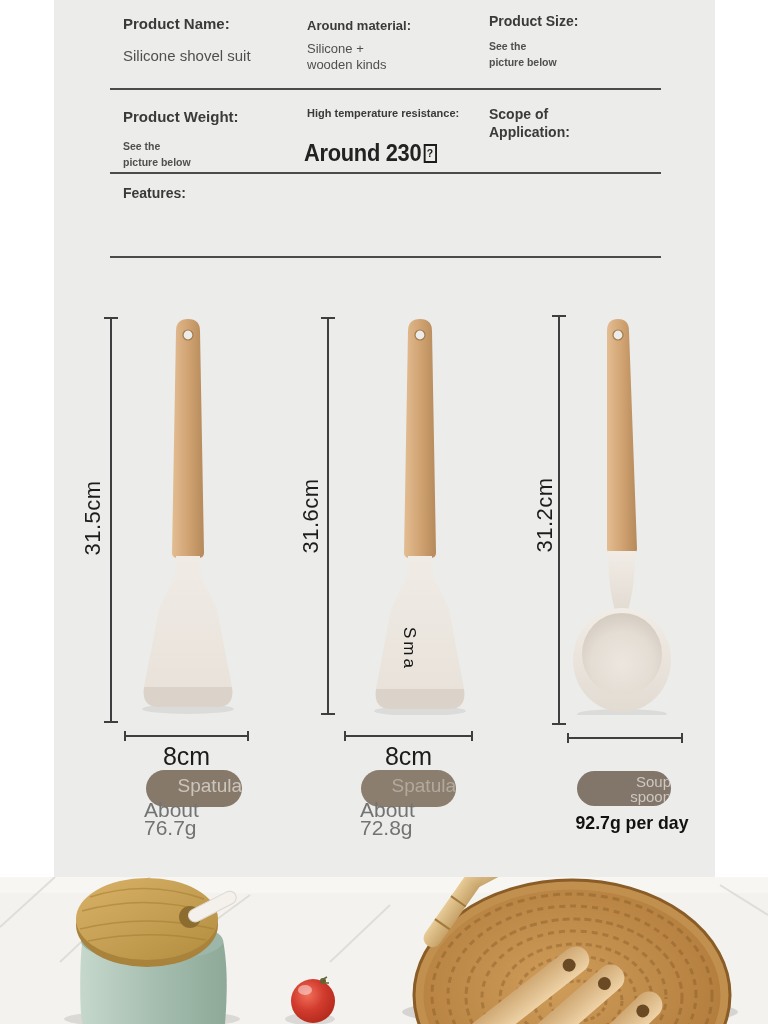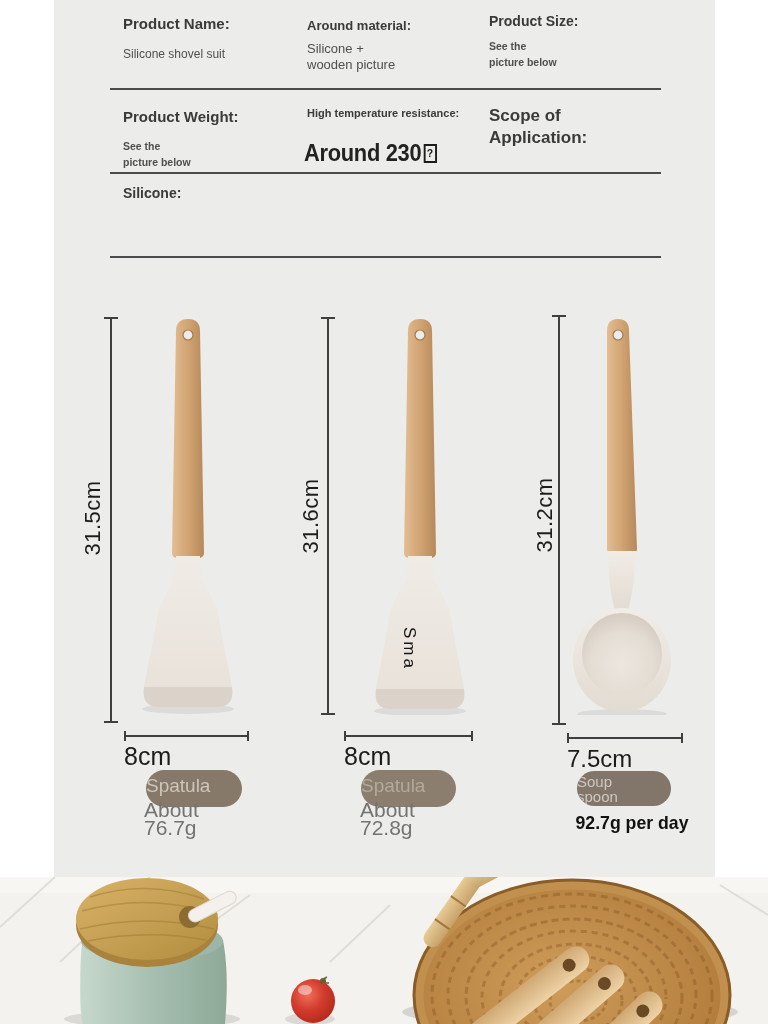--- a/index.html
+++ b/index.html
@@ -20,65 +20,65 @@
     font-size:11px; line-height:14px; text-align:center; font-weight:700; color:#1c1c1c; }
   
   .vdim { position:absolute; width:2px; background:#3f3f3f; }
   .vdim::before, .vdim::after { content:""; position:absolute; left:-6px; width:14px; height:2px; background:#3f3f3f; }
   .vdim::before { top:0; } .vdim::after { bottom:0; }
   .hdim { position:absolute; height:2px; background:#3f3f3f; }
   .hdim::before, .hdim::after { content:""; position:absolute; top:-4px; width:2px; height:10px; background:#3f3f3f; }
   .hdim::before { left:0; } .hdim::after { right:0; }
   .vlabel { position:absolute; width:120px; text-align:center; font-size:22px; color:#1d1d1d;
     letter-spacing:0.5px; transform:rotate(-90deg); }
-  .size-label { position:absolute; text-align:left; font-size:25px; color:#1c1c1c; }
-  .pill { position:absolute; border-radius:20px; text-align:left; overflow:hidden; }
+  .size-label { position:absolute; text-align:center; font-size:25px; color:#1c1c1c; }
+  .pill { position:absolute; border-radius:20px; text-align:right; overflow:hidden; }
   .pill-1 { left:146px; top:770px; width:96px; height:37px; background:#87796a; color:#cbc5bb; font-size:19px; line-height:31px; }
   .pill-2 { left:361px; top:770px; width:95px; height:37px; background:#8b7e6f; color:#b2a99d; font-size:19px; line-height:31px; }
   .pill-3 { left:577px; top:771px; width:94px; height:35px; background:#82756a; color:#cdc8c0; font-size:15px; line-height:15px; padding-top:3px; }
   .weight { position:absolute; font-size:21px; line-height:17.5px; color:#737373; }
   .weight-bold { position:absolute; font-size:19px; font-weight:700; color:#111; text-align:center;
     transform:scaleX(0.93); }
   .watermark { position:absolute; writing-mode:vertical-rl; font-size:17px; letter-spacing:3px; color:#151515; }
 </style>
 </head>
 <body>
 
 <div class="page">
   <div class="panel"></div>
 
   <div class="cell-label" style="left:123px; top:15px; font-size:15px;">Product Name:</div>
-  <div class="cell-value" style="left:123px; top:47px; font-size:12px;">Silicone shovel suit</div>
+  <div class="cell-value" style="left:123px; top:47px; font-size:15px;">Silicone shovel suit</div>
 
   <div class="cell-label" style="left:307px; top:18px; font-size:13px;">Around material:</div>
   <div class="cell-value pre" style="left:307px; top:41px; font-size:13px; line-height:1.25;">Silicone +
-wooden picture</div>
+wooden kinds</div>
 
   <div class="cell-label" style="left:489px; top:13px; font-size:14px;">Product Size:</div>
   <div class="cell-value pre" style="left:489px; top:39px; font-size:10.5px; line-height:1.5; font-weight:700;">See the
 picture below</div>
 
   <div class="divider" style="top:88px;"></div>
 
   <div class="cell-label" style="left:123px; top:108px; font-size:15px;text-align:right;">Product Weight:</div>
   <div class="cell-value pre" style="left:123px; top:139px; font-size:10.5px; line-height:1.5; font-weight:700;">See the
 picture below</div>
 
   <div class="cell-label" style="left:307px; top:107px; font-size:11px;">High temperature resistance:</div>
   <div class="heat-value" style="left:304px; top:140px;">
     <span>Around 230</span>
     <span class="tofu">?</span>
   </div>
 
-  <div class="cell-label pre" style="left:489px; top:105px; font-size:17px; line-height:1.3;">Scope of
+  <div class="cell-label pre" style="left:489px; top:105px; font-size:14px; line-height:1.3;">Scope of
 Application:</div>
 
   <div class="divider" style="top:172px;"></div>
 
-  <div class="cell-label" style="left:123px; top:185px; font-size:14px;">Silicone:</div>
+  <div class="cell-label" style="left:123px; top:185px; font-size:14px;">Features:</div>
 
   <div class="divider" style="top:256px;"></div>
 
   <div class="vdim" style="left:110px; top:317px; height:406px;"></div>
   <div class="vdim" style="left:327px; top:317px; height:398px;"></div>
   <div class="vdim" style="left:558px; top:315px; height:410px;"></div>
 
   <div class="vlabel" style="left:33px; top:505px;">31.5cm</div>
   <div class="vlabel" style="left:251px; top:503px;">31.6cm</div>
   <div class="vlabel" style="left:485px; top:502px;">31.2cm</div>
@@ -146,21 +146,20 @@
     <ellipse cx="66" cy="345" rx="49" ry="52" fill="url(#si3)"></ellipse>
     <ellipse cx="66" cy="339" rx="40" ry="41" fill="url(#bw3)"></ellipse>
   </svg>
 
   <div class="hdim" style="left:124px; top:735px; width:125px;"></div>
   <div class="hdim" style="left:344px; top:735px; width:129px;"></div>
   <div class="hdim" style="left:567px; top:737px; width:116px;"></div>
 
   <div class="size-label" style="left:124px; top:742px; width:125px;">8cm</div>
   <div class="size-label" style="left:344px; top:742px; width:129px;">8cm</div>
-  <div class="size-label" style="left:567px; top:745px; width:116px; font-size:24px;">7.5cm</div>
 
   <div class="pill pill-1">Spatula</div>
   <div class="pill pill-2">Spatula</div>
   <div class="pill pill-3 pre">Soup
 spoon</div>
 
   <div class="weight pre" style="left:144px; top:801px;">About
 76.7g</div>
   <div class="weight pre" style="left:360px; top:801px;">About
 72.8g</div>

